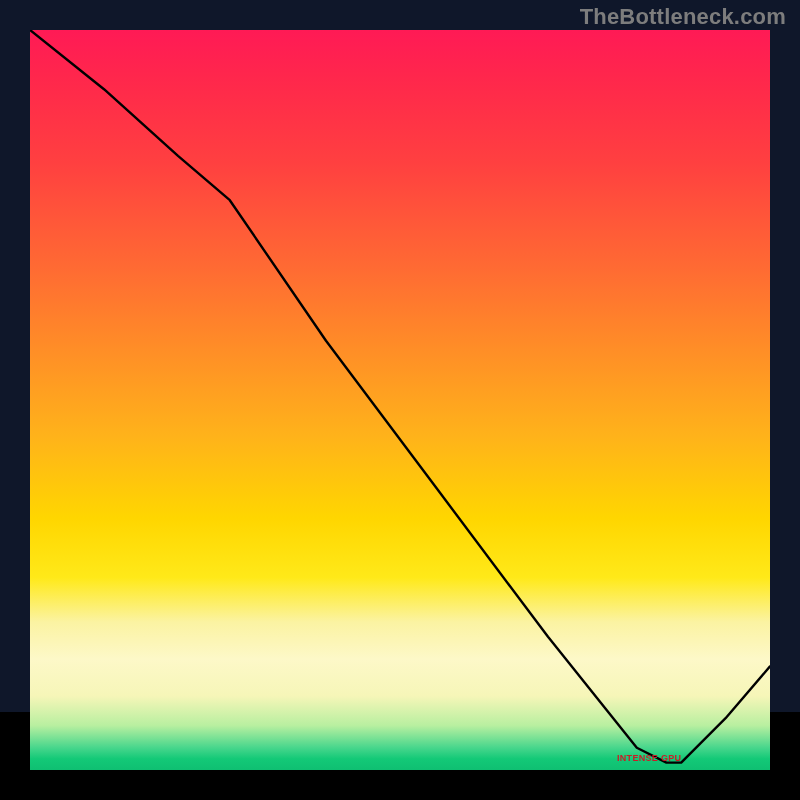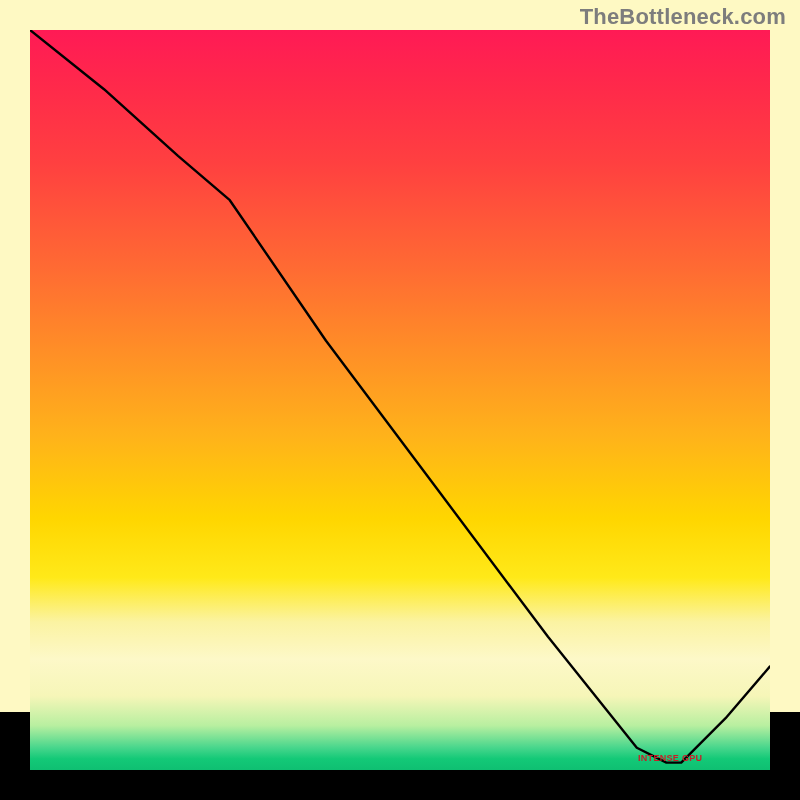--- a/index.html
+++ b/index.html
@@ -8,21 +8,21 @@
     width: 800px;
     height: 800px;
     background: #000;
     font-family: Arial, Helvetica, sans-serif;
     overflow: hidden;
   }
   .frame {
     position: relative;
     width: 800px;
     height: 712px;
-    background: #fef9c3;
+    background: #0f172a;
     text-align: center;
   }
   .watermark {
     position: absolute;
     top: 4px;
     right: 14px;
     font-size: 22px;
     font-weight: 600;
     color: #7d7d7d;
     letter-spacing: 0.2px;
@@ -91,16 +91,16 @@
 
   <div class="watermark">TheBottleneck.com</div>
 
   <div class="plot">
     <div class="grad"></div>
 
     <svg class="curve" viewBox="0 0 740 740" preserveAspectRatio="none">
       <path id="series-path" class="line" d="M0.0 0.0 L74.0 59.2 L148.0 125.8 L199.8 170.2 L296.0 310.8 L407.0 458.8 L518.0 606.8 L577.2 680.8 L606.8 717.8 L636.4 732.6 L651.2 732.6 L695.6 688.2 L740.0 636.4"></path>
     </svg>
 
-    <div id="anno" class="tiny-label" style="left: 608px; top: 722.9px;">INTENSE GPU</div>
+    <div id="anno" class="tiny-label" style="left: 587px; top: 722.9px;">INTENSE GPU</div>
   </div>
 
 </div>
 
 </body></html>

